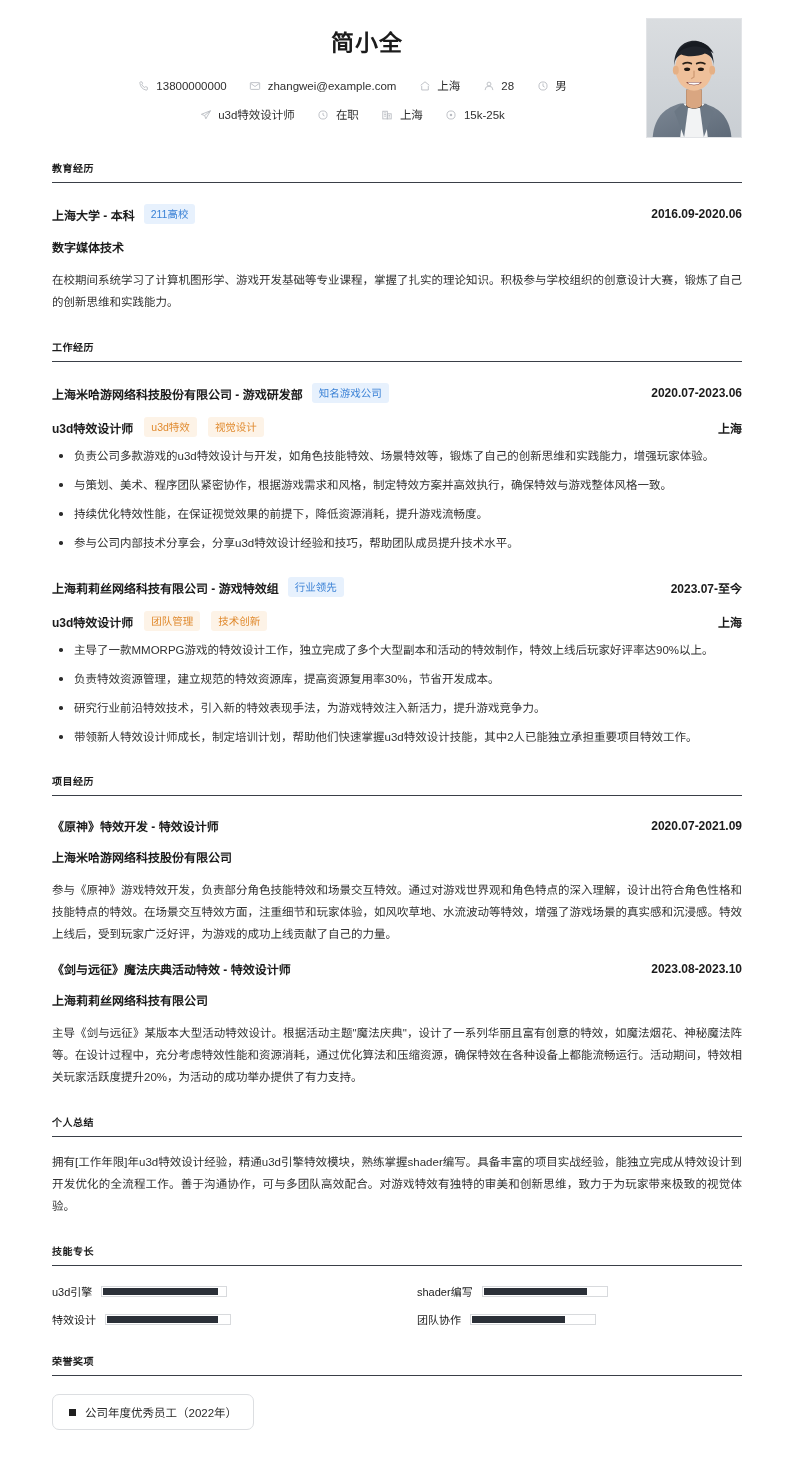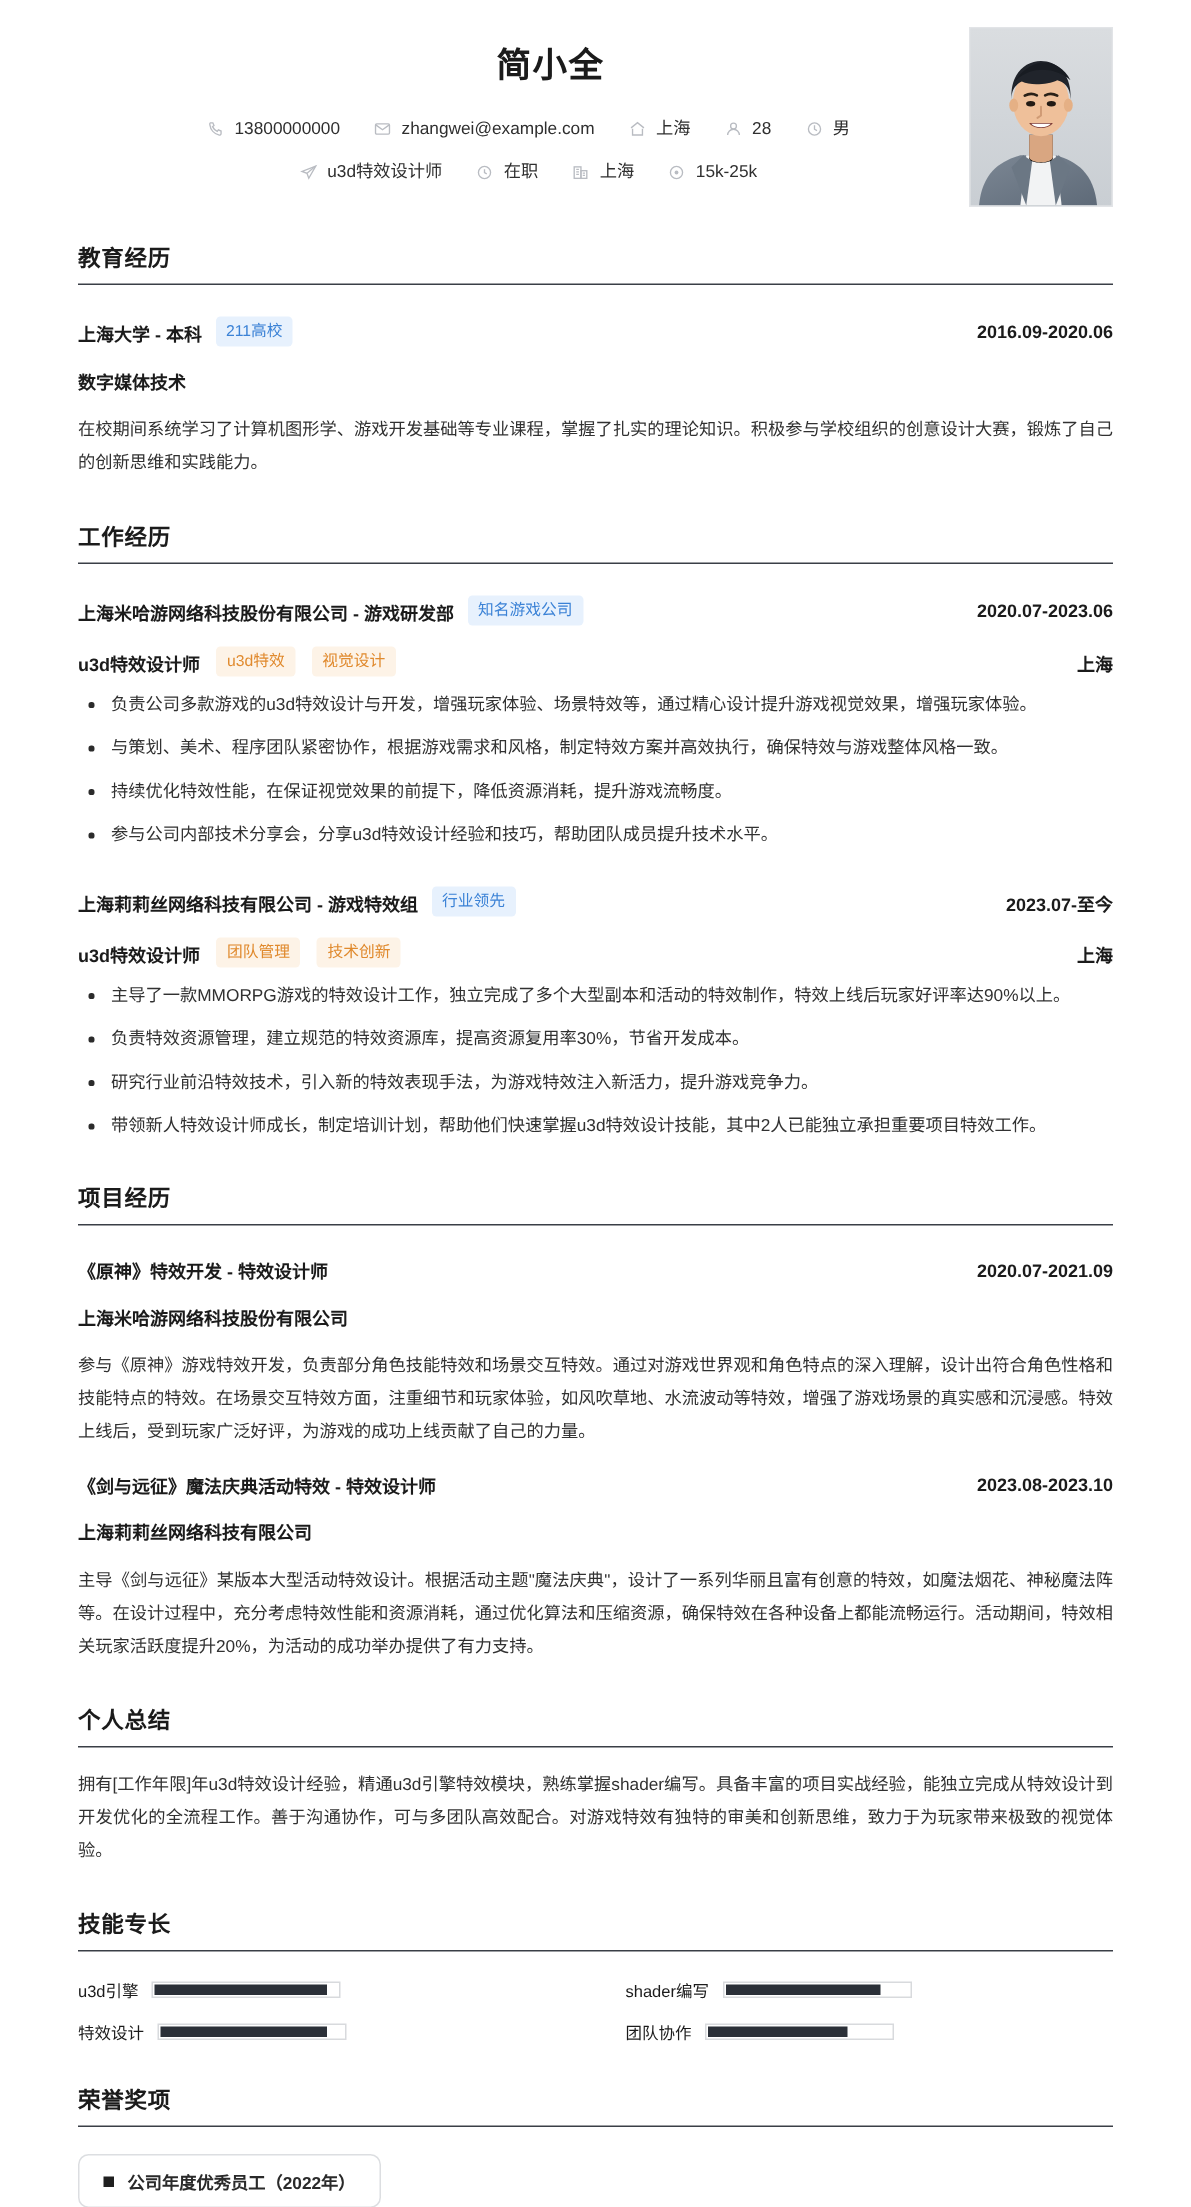--- a/index.html
+++ b/index.html
@@ -81,28 +81,27 @@
     overflow: hidden;
     background: #d7dadd;
     border: 1px solid #e2e4e7;
     box-sizing: border-box;
   }
   .photo svg { display: block; width: 100%; height: 100%; }
 
   
   .section { padding: 0 52px; box-sizing: border-box; }
   .section-title {
-    font-size: 15px;
+    font-size: 10px;
     font-weight: bold;
     color: #1b1b1b;
     padding-bottom: 7px;
     border-bottom: 1.6px solid #3a3f47;
     margin: 0 0 6px 0;
     letter-spacing: 0.5px;
-    font-family: Liberation Mono, monospace;
   }
   .section-gap-top { margin-top: 26px; }
 
   
   .entry { padding-top: 15px; }
   .entry-head {
     display: flex;
     align-items: center;
     justify-content: space-between;
     gap: 10px;
@@ -246,21 +245,20 @@
   .award-pill {
     display: inline-flex;
     align-items: center;
     gap: 9px;
     border: 1px solid #dcdee1;
     border-radius: 7px;
     padding: 9px 16px;
     font-size: 11.5px;
     color: #2a2a2a;
     background: #ffffff;
-    font-weight: bold;
   }
   .award-mark {
     width: 7px;
     height: 7px;
     background: #1f1f1f;
     display: inline-block;
     flex: 0 0 auto;
   }
 </style>
 </head>
@@ -444,21 +442,21 @@
       </div>
       <div class="entry-sub">
         <div class="entry-sub-left">
           <span>u3d特效设计师</span>
           <span class="tag tag-orange">u3d特效</span>
           <span class="tag tag-orange">视觉设计</span>
         </div>
         <div class="entry-loc">上海</div>
       </div>
       <ul class="bullets">
-        <li>负责公司多款游戏的u3d特效设计与开发，增强玩家体验、场景特效等，通过精心设计提升游戏视觉效果，增强玩家体验。</li>
+        <li>负责公司多款游戏的u3d特效设计与开发，如角色技能特效、场景特效等，锻炼了自己的创新思维和实践能力，增强玩家体验。</li>
         <li>与策划、美术、程序团队紧密协作，根据游戏需求和风格，制定特效方案并高效执行，确保特效与游戏整体风格一致。</li>
         <li>持续优化特效性能，在保证视觉效果的前提下，降低资源消耗，提升游戏流畅度。</li>
         <li>参与公司内部技术分享会，分享u3d特效设计经验和技巧，帮助团队成员提升技术水平。</li>
       </ul>
     </div>
 
     <div class="entry">
       <div class="entry-head">
         <div class="entry-head-left">
           <span>上海莉莉丝网络科技有限公司 - 游戏特效组</span>

